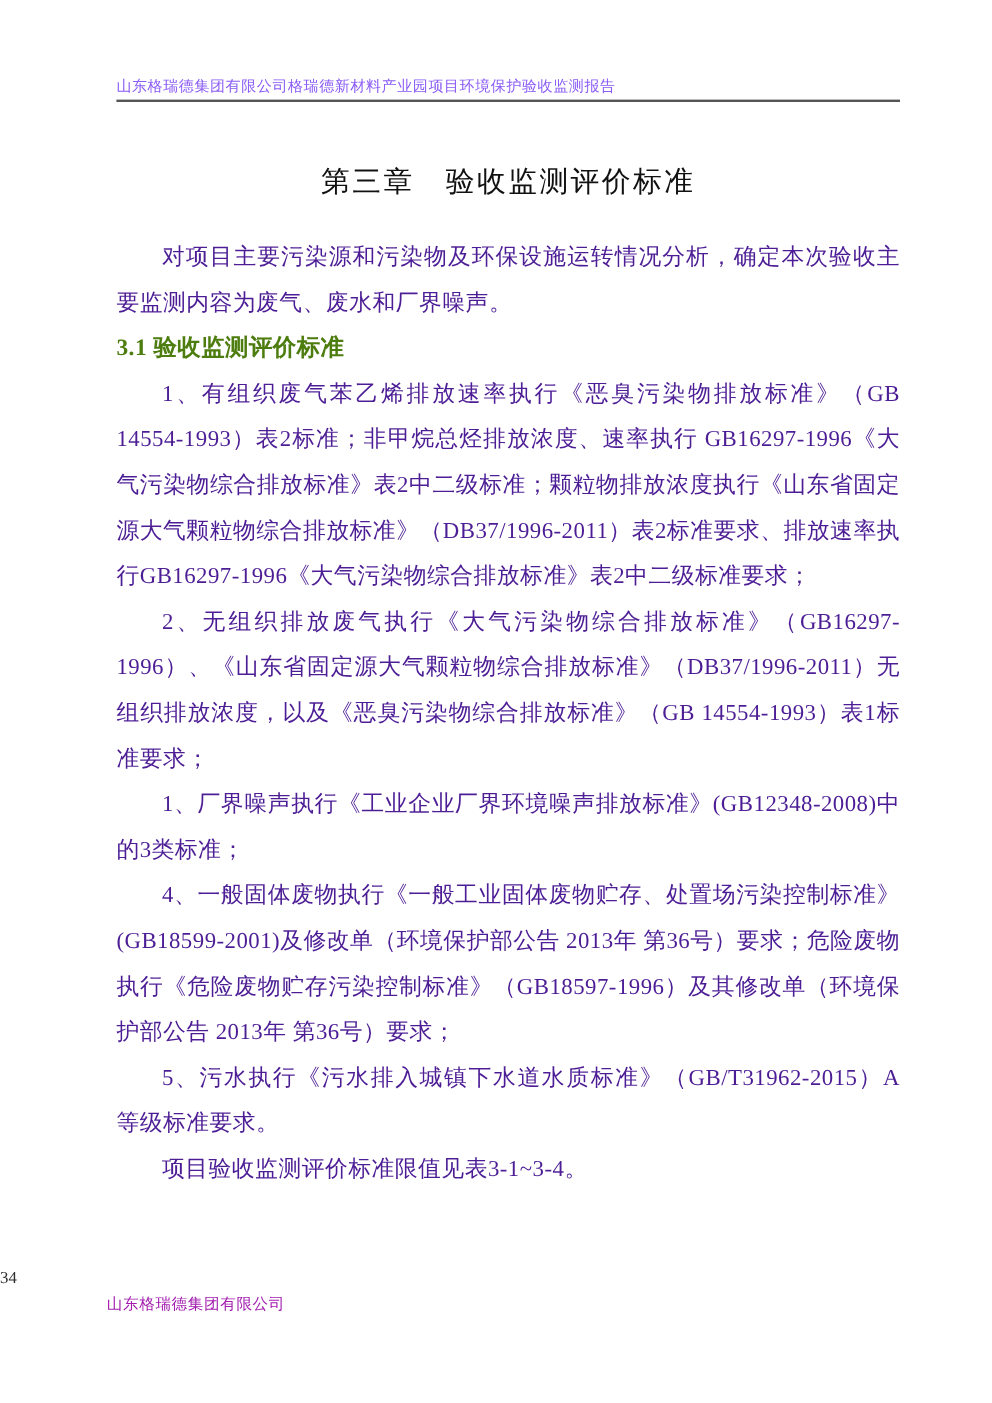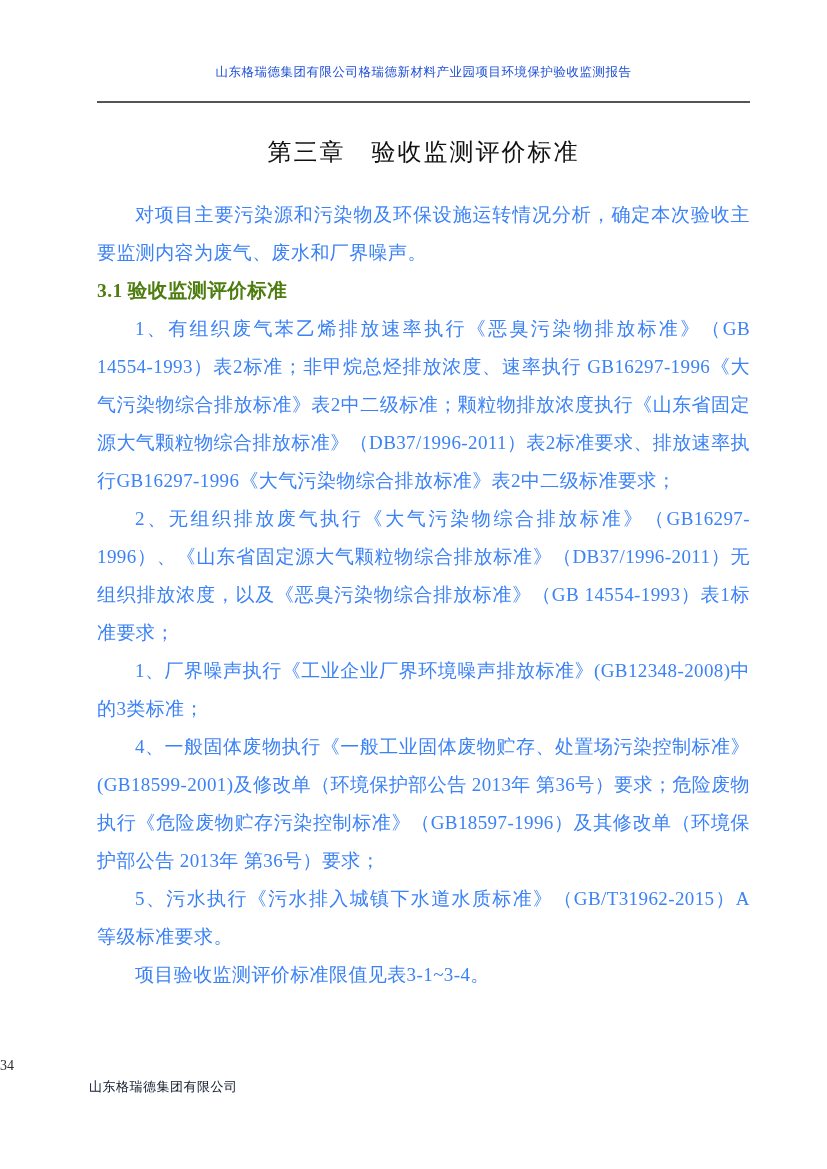--- a/index.html
+++ b/index.html
@@ -15,25 +15,24 @@
     background: #ffffff;
     font-family: "Liberation Serif", "DejaVu Serif", serif;
     color: #1e1e1e;
     overflow: hidden;
   }
   .running-header {
     position: absolute;
     top: 64px;
     left: 97px;
     width: 653px;
-    text-align: center;
     font-size: 12.5px;
     letter-spacing: 0.5px;
-    color: #1d4ed8;
-    padding-bottom: 20px;
+    color: #8b5cf6;
+    padding-bottom: 2px;
     border-bottom: 2px solid #555555;
   }
   .content {
     position: absolute;
     top: 120px;
     left: 97px;
     width: 653px;
   }
   .chapter-title {
     margin: 17px 0 0 0;
@@ -45,21 +44,21 @@
     color: #111111;
   }
   .body-para {
     margin: 0;
     font-size: 19px;
     line-height: 38px;
     text-align: justify;
     text-justify: inter-ideograph;
     text-indent: 2em;
     letter-spacing: 0.4px;
-    color: #3b82f6;
+    color: #4c1d95;
   }
   .body-para.first {
     margin-top: 29px;
   }
   .sec-heading {
     margin: 0;
     font-size: 19.5px;
     font-weight: bold;
     line-height: 38px;
     letter-spacing: 0.4px;
@@ -73,21 +72,21 @@
     text-align: left;
     font-size: 14px;
     color: #2c2c2c;
   }
   .footer-company {
     position: absolute;
     top: 1078px;
     left: 89px;
     font-size: 13px;
     letter-spacing: 0.5px;
-    color: #0f172a;
+    color: #a21caf;
   }
 </style>
 </head>
 <body>
 
 <div class="page">
 
   <div class="running-header">山东格瑞德集团有限公司格瑞德新材料产业园项目环境保护验收监测报告</div>
 
   <div class="content">

